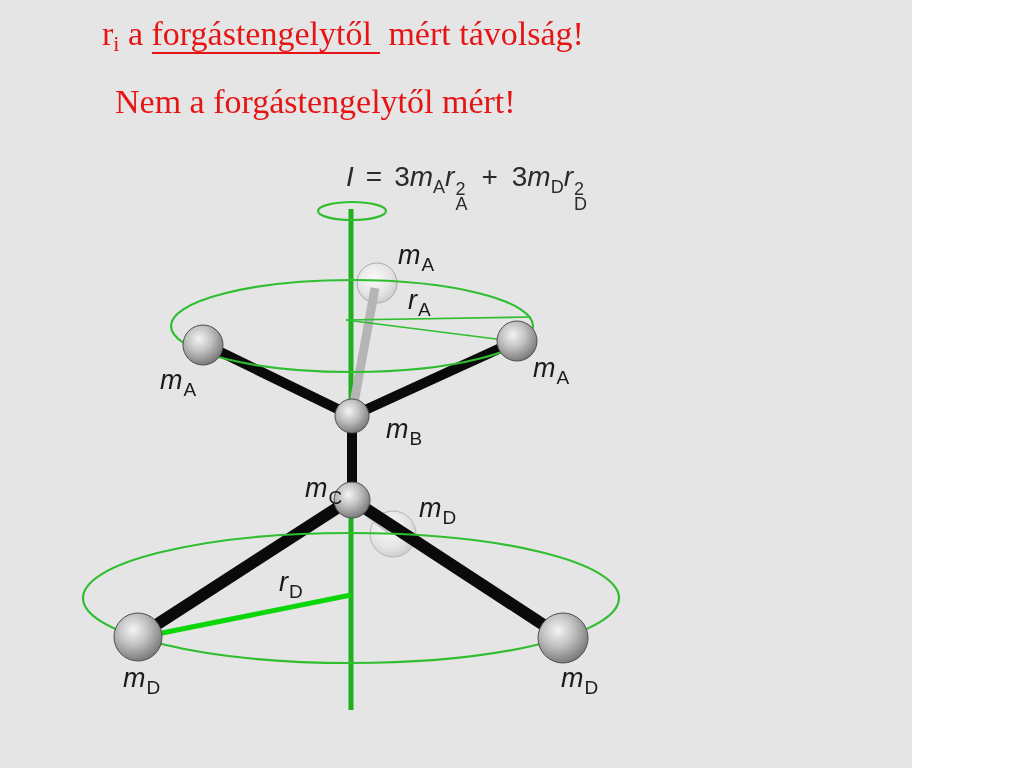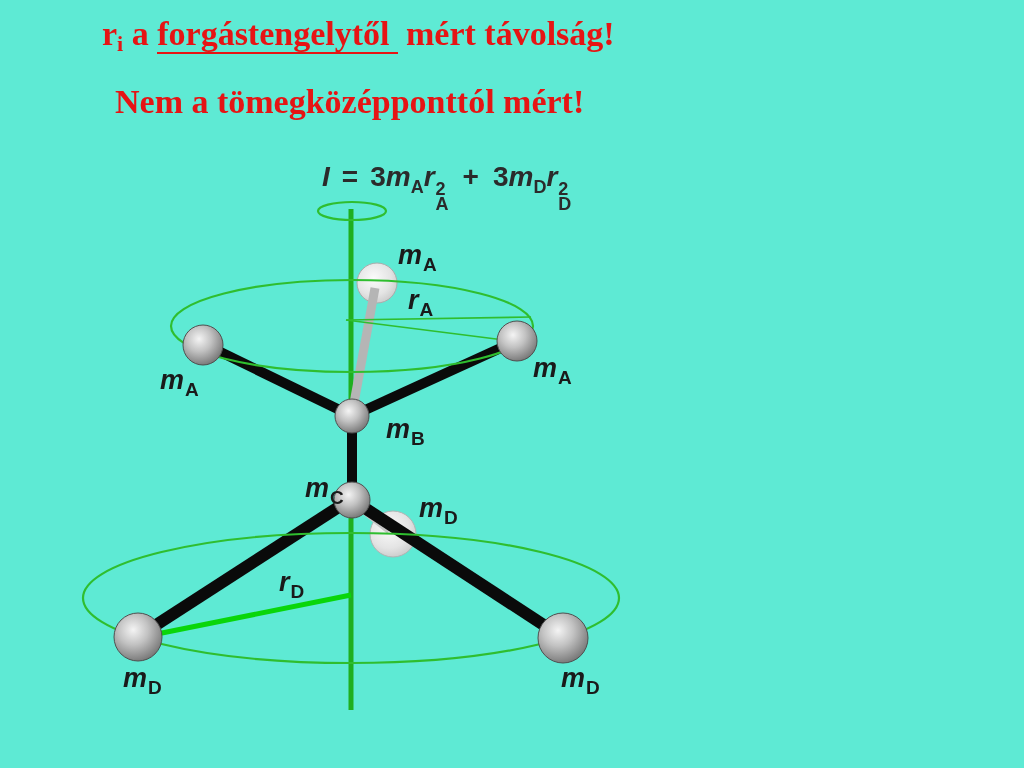--- a/index.html
+++ b/index.html
@@ -1,22 +1,21 @@
 <!DOCTYPE html>
 <html><head>
 <meta charset="utf-8">
 <style>
   html,body{margin:0;padding:0;background:#ffffff;}
   #slide{
     position:relative;
-    width:1024px;height:768px;
-    background:#5eead4;
+    width:912px;height:768px;
+    background:#e5e5e5;
     overflow:hidden;
     font-family:"Liberation Sans",sans-serif;
-    font-weight:bold;
   }
   
   .heading{
     position:absolute;
     font-family:"Liberation Serif",serif;
     font-size:34px;
     line-height:1.15;
     color:#e61414;
     white-space:nowrap;
   }
@@ -24,21 +23,21 @@
     font-size:22px;
     vertical-align:-6px;
   }
   .heading .underline{
     border-bottom:2px solid #e61414;
     padding-right:8px;
   }
   
   .formula{
     position:absolute;
-    left:322px;top:163px;
+    left:346px;top:163px;
     font-size:28px;
     line-height:1;
     color:#2b2b2b;
     white-space:nowrap;
   }
   .formula .it{font-style:italic;}
   .formula sub{
     font-size:18px;
     font-style:normal;
     vertical-align:-7px;
@@ -74,21 +73,21 @@
 </style>
 </head>
 <body>
 
 <div id="slide">
 
   <div class="heading" style="left:102px;top:14px;">
     <span>r</span><sub>i</sub><span> a </span><span class="underline">forgástengelytől</span><span> mért távolság!</span>
   </div>
 
-  <div class="heading" style="left:115px;top:82px;">Nem a tömegközépponttól mért!</div>
+  <div class="heading" style="left:115px;top:82px;">Nem a forgástengelytől mért!</div>
 
   <div class="formula">
     <span class="it">I</span><span class="f-eq">=</span><span>3</span><span class="it">m</span><sub>A</sub><span class="it">r</span><span class="stack">
         <span>2</span>
         <span>A</span>
       </span><span class="f-plus">+</span><span>3</span><span class="it">m</span><sub>D</sub><span class="it">r</span><span class="stack">
         <span>2</span>
         <span>D</span>
       </span>
   </div>

